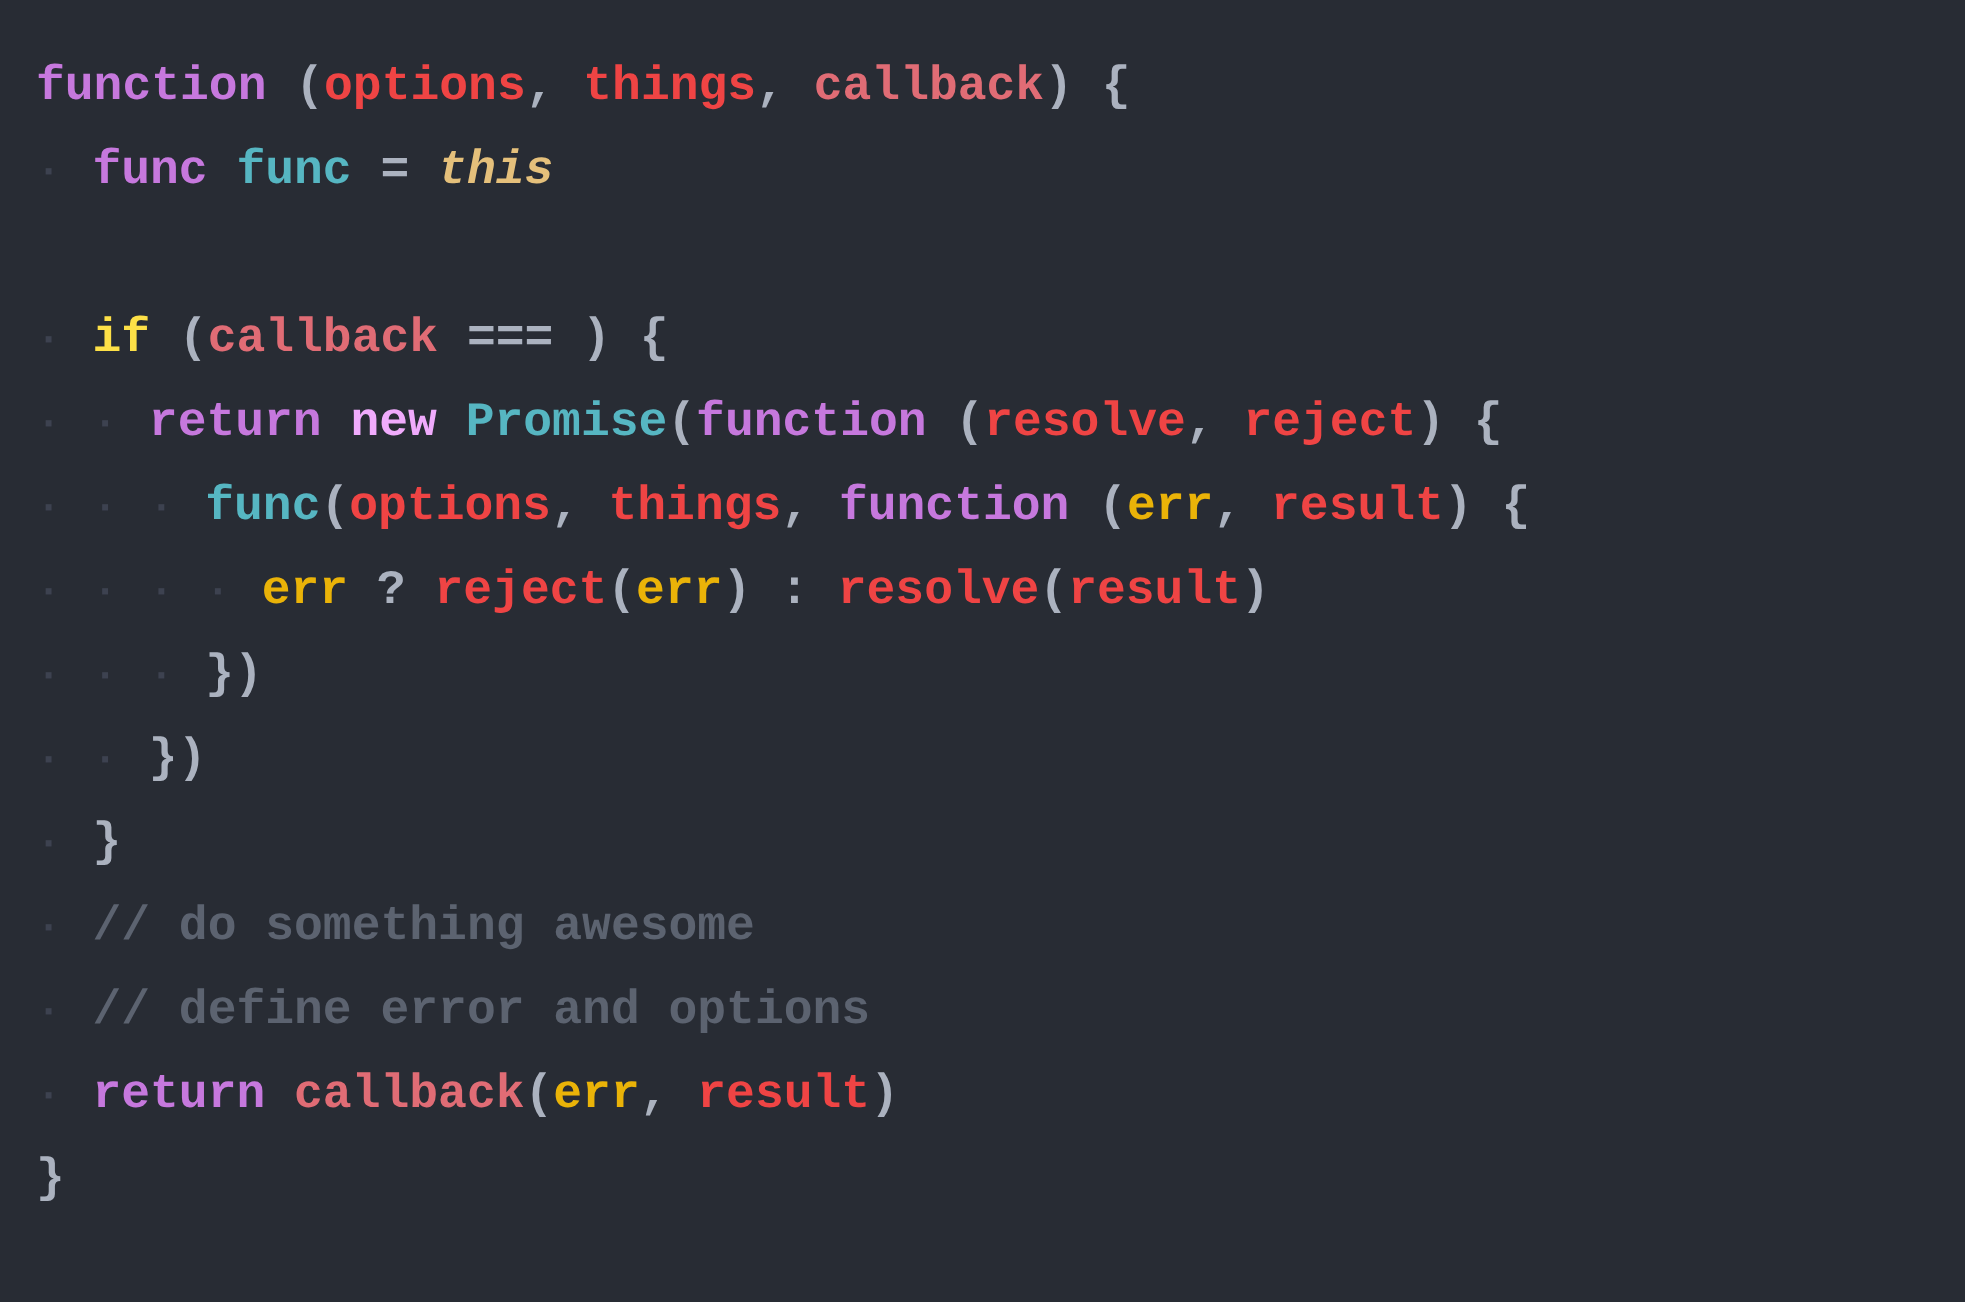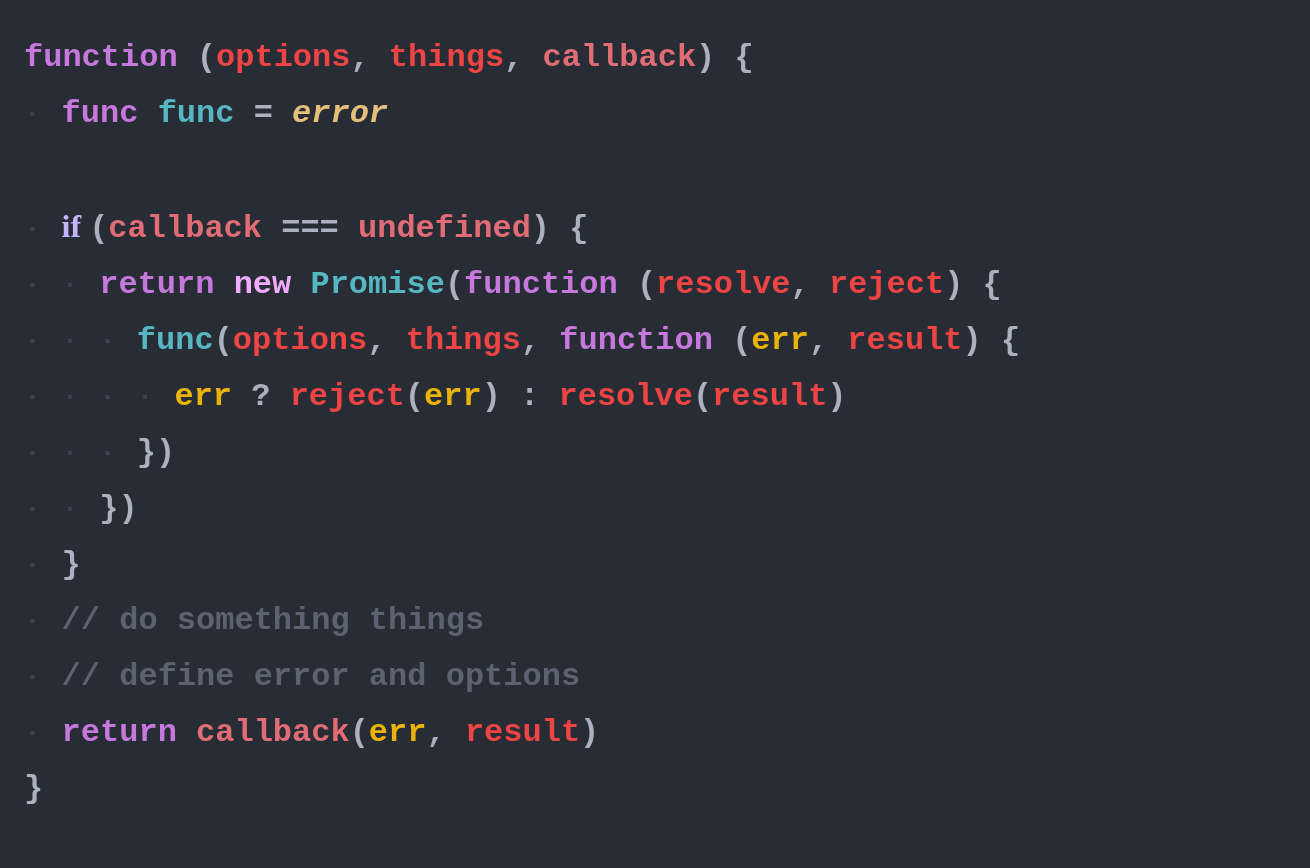--- a/index.html
+++ b/index.html
@@ -51,37 +51,37 @@
     .kw-undefined { color: #e06c75; } 
     .kw-new { color: #f0abfc; }
     .kw-equals { color: #abb2bf; }
     .kw-paren { color: #abb2bf; }
     .kw-comment { color: #5c6370; }
     .kw-white { color: #abb2bf; }
     .kw-err { color: #eab308; }
     .kw-callback { color: #e06c75; }
     .kw-return { color: #c678dd; }
     .kw-const { color: #c678dd; }
-    .kw-if { color: #c4b5fd; font-family: Liberation Serif, serif; }
+    .kw-if { color: #fde047; }
 
     .empty-line {
       height: 56px;
     }
   </style>
 </head>
 <body>
 
 <div class="code-container">
 <div class="code-line"><span class="kw-function">function </span><span class="kw-paren">(</span><span class="kw-orange">options</span><span class="kw-white">, </span><span class="kw-pink">things</span><span class="kw-white">, </span><span class="kw-callback">callback</span><span class="kw-white">) {</span></div>
-    <div class="code-line"><span class="indent-dots">· </span><span class="kw-const">func </span><span class="kw-cyan">func</span><span class="kw-equals"> = </span><span class="kw-this">error</span></div>
+    <div class="code-line"><span class="indent-dots">· </span><span class="kw-const">func </span><span class="kw-cyan">func</span><span class="kw-equals"> = </span><span class="kw-this">this</span></div>
     <div class="empty-line"></div>
-    <div class="code-line"><span class="indent-dots">· </span><span class="kw-if">if </span><span class="kw-paren">(</span><span class="kw-callback">callback</span><span class="kw-white"> === </span><span class="kw-undefined">undefined</span><span class="kw-white">) {</span></div>
+    <div class="code-line"><span class="indent-dots">· </span><span class="kw-if">if </span><span class="kw-paren">(</span><span class="kw-callback">callback</span><span class="kw-white"> === </span><span class="kw-white">) {</span></div>
     <div class="code-line"><span class="indent-dots">· · </span><span class="kw-return">return </span><span class="kw-new">new </span><span class="kw-cyan">Promise</span><span class="kw-paren">(</span><span class="kw-function">function </span><span class="kw-paren">(</span><span class="kw-orange">resolve</span><span class="kw-white">, </span><span class="kw-pink">reject</span><span class="kw-white">) {</span></div>
     <div class="code-line"><span class="indent-dots">· · · </span><span class="kw-cyan">func</span><span class="kw-paren">(</span><span class="kw-orange">options</span><span class="kw-white">, </span><span class="kw-pink">things</span><span class="kw-white">, </span><span class="kw-function">function </span><span class="kw-paren">(</span><span class="kw-err">err</span><span class="kw-white">, </span><span class="kw-pink">result</span><span class="kw-white">) {</span></div>
     <div class="code-line"><span class="indent-dots">· · · · </span><span class="kw-err">err</span><span class="kw-white"> ? </span><span class="kw-pink">reject</span><span class="kw-paren">(</span><span class="kw-err">err</span><span class="kw-white">) : </span><span class="kw-orange">resolve</span><span class="kw-paren">(</span><span class="kw-pink">result</span><span class="kw-white">)</span></div>
     <div class="code-line"><span class="indent-dots">· · · </span><span class="kw-white">})</span></div>
     <div class="code-line"><span class="indent-dots">· · </span><span class="kw-white">})</span></div>
     <div class="code-line"><span class="indent-dots">· </span><span class="kw-white">}</span></div>
-    <div class="code-line"><span class="indent-dots">· </span><span class="kw-comment">// do something things</span></div>
+    <div class="code-line"><span class="indent-dots">· </span><span class="kw-comment">// do something awesome</span></div>
     <div class="code-line"><span class="indent-dots">· </span><span class="kw-comment">// define error and options</span></div>
     <div class="code-line"><span class="indent-dots">· </span><span class="kw-return">return </span><span class="kw-callback">callback</span><span class="kw-paren">(</span><span class="kw-err">err</span><span class="kw-white">, </span><span class="kw-pink">result</span><span class="kw-white">)</span></div>
     <div class="code-line"><span class="kw-white">}</span></div>
   </div>
 
 </body></html>

